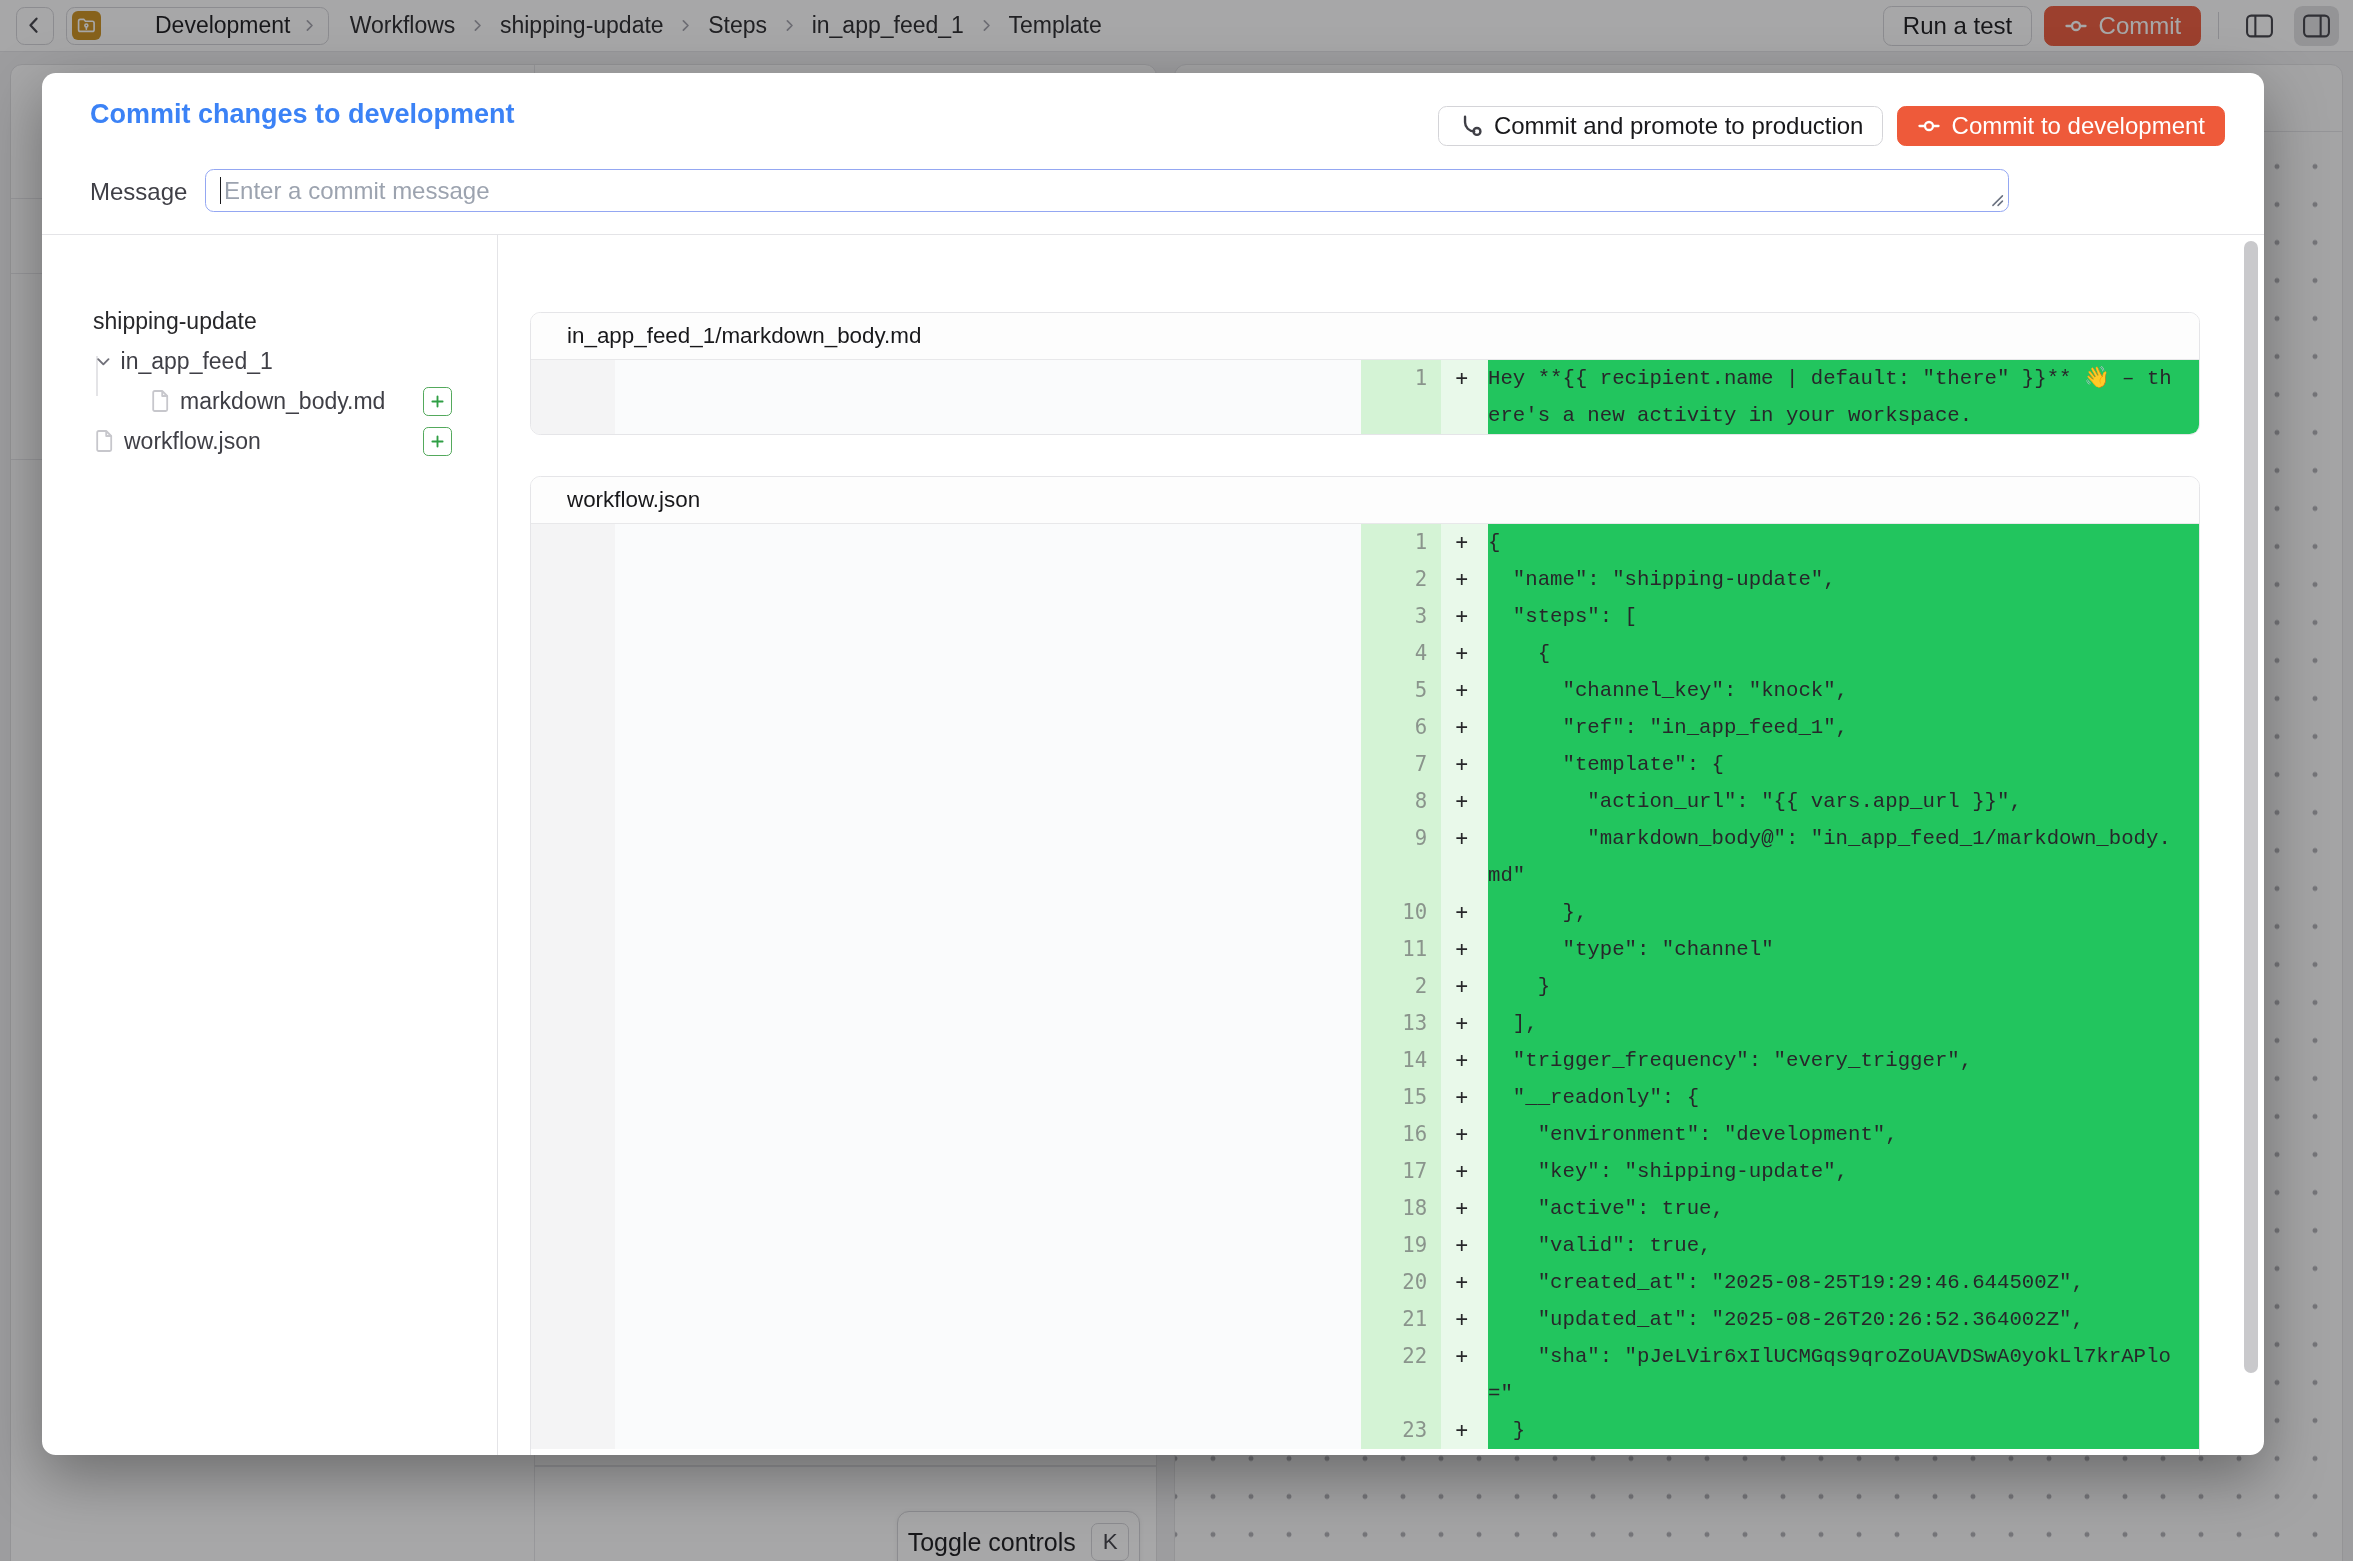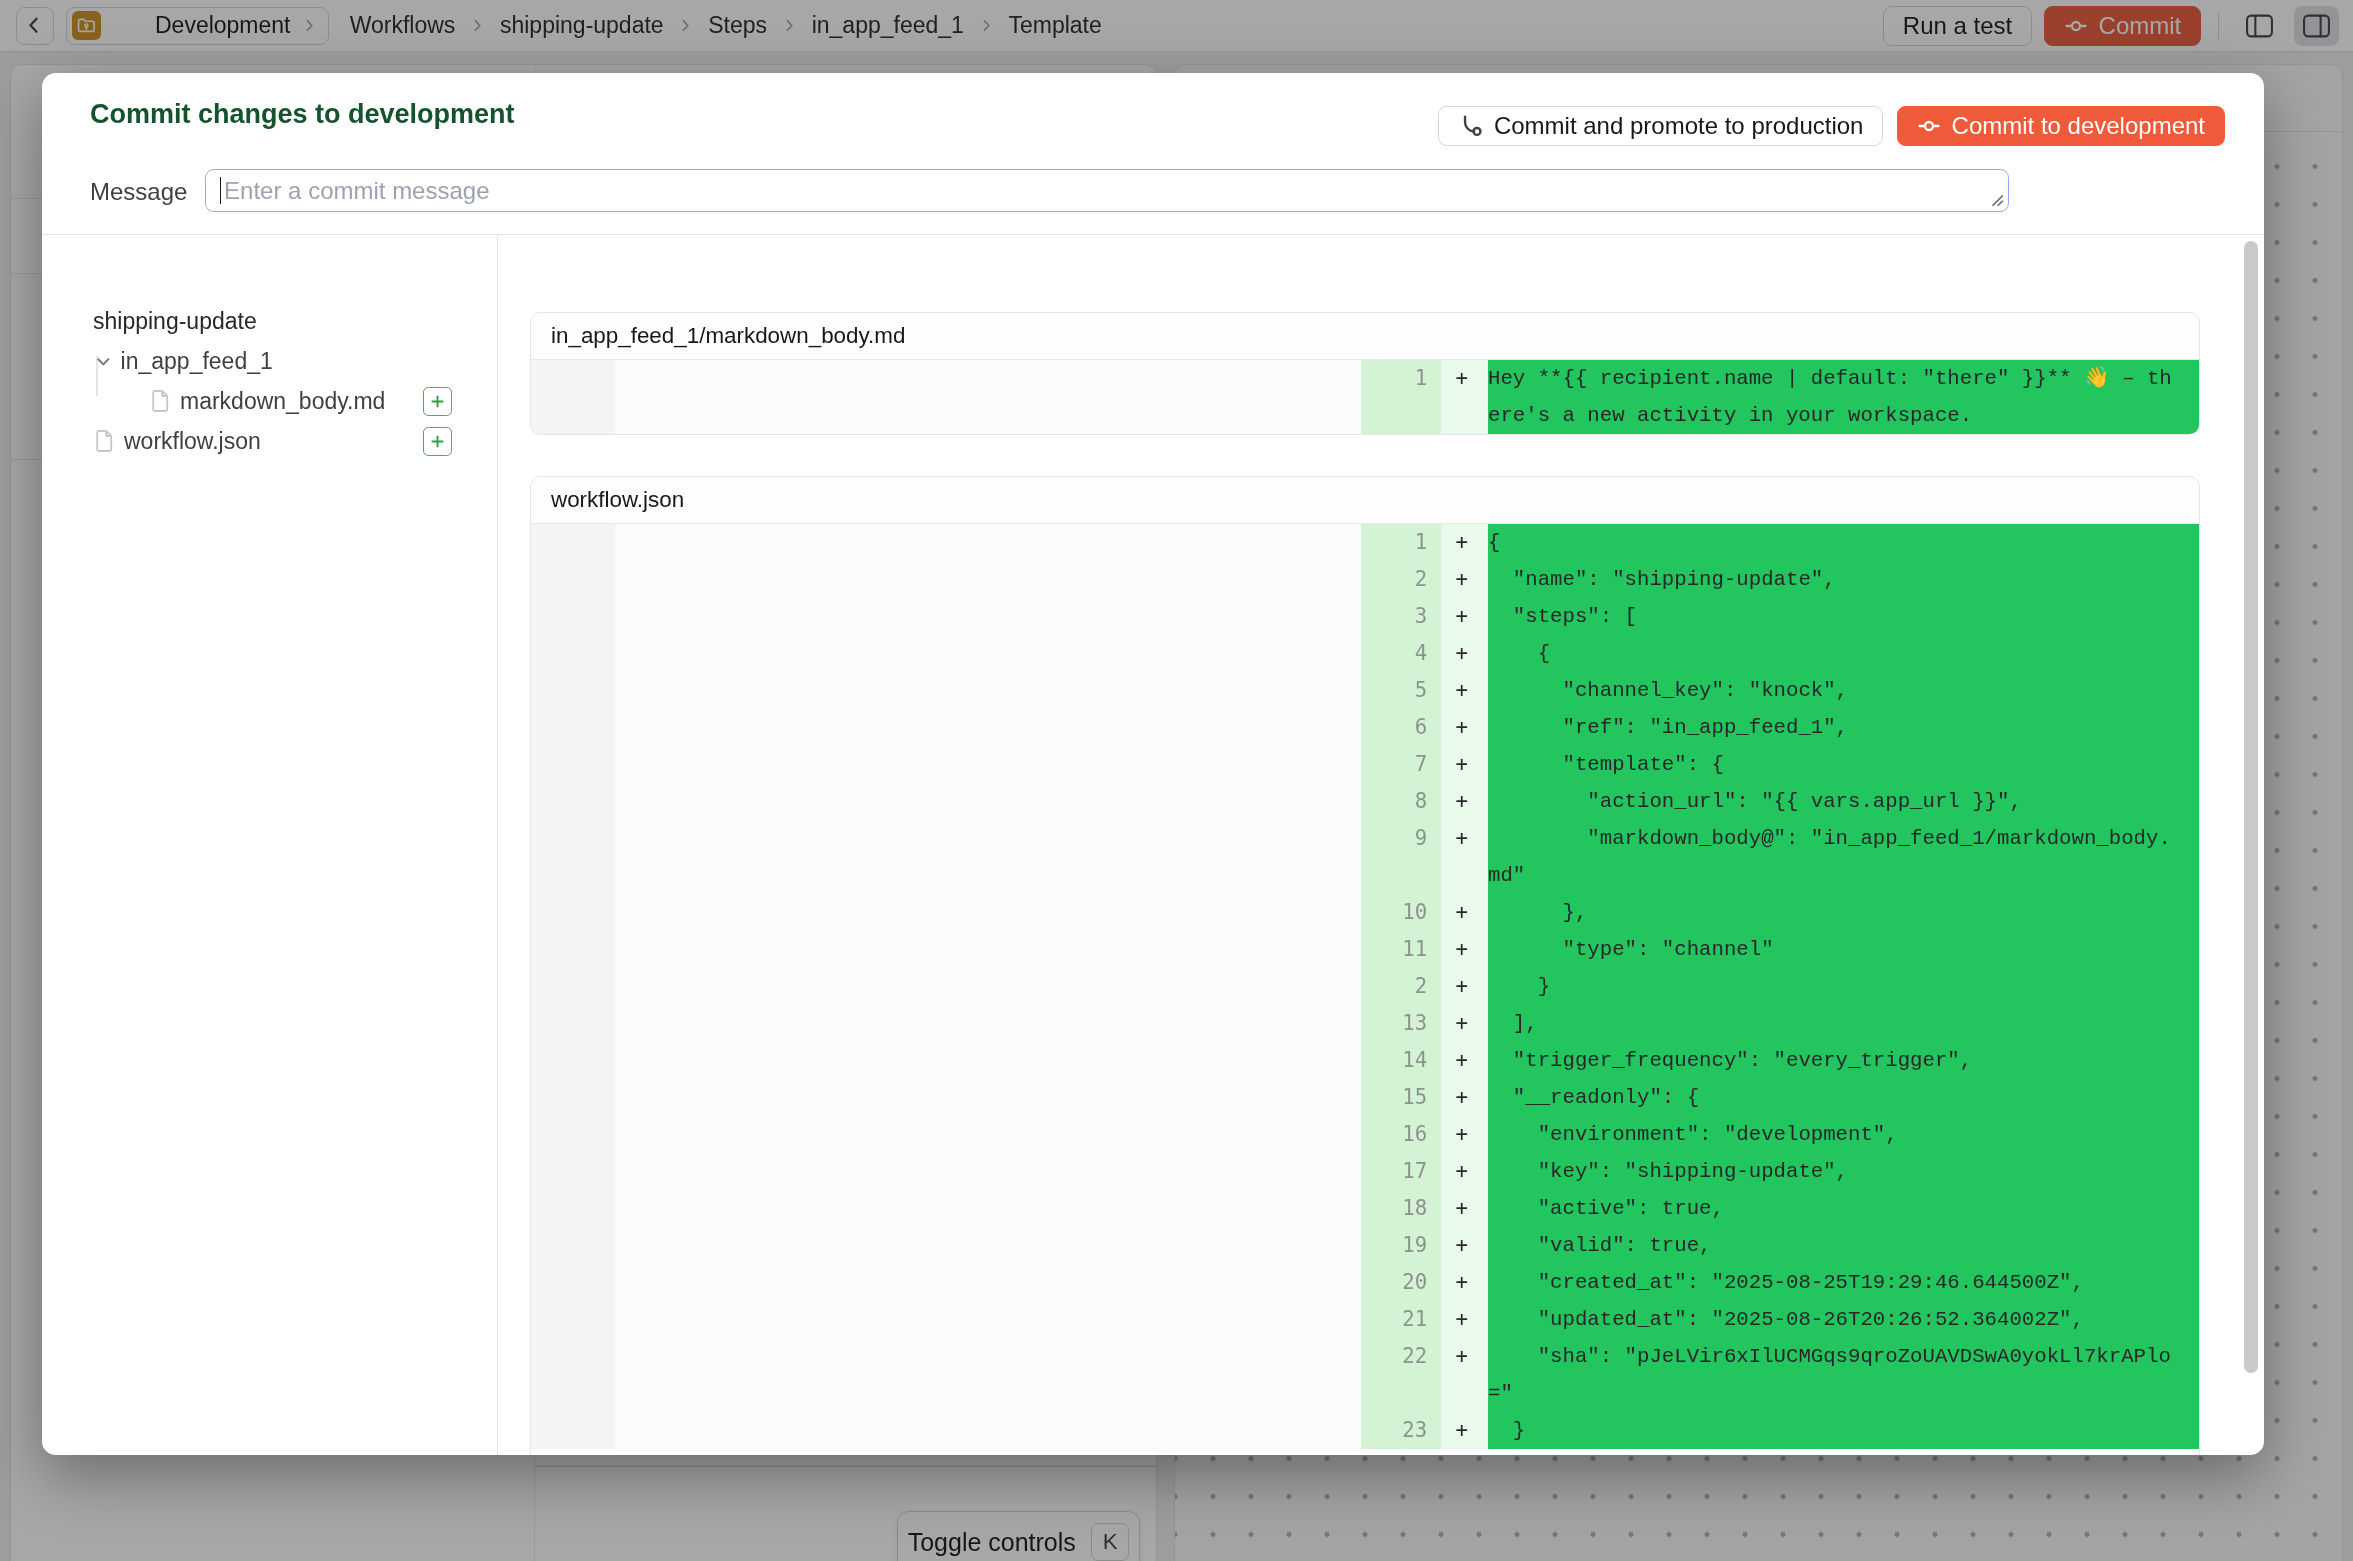--- a/index.html
+++ b/index.html
@@ -47,21 +47,21 @@
   .toggle-controls .txt { font-size:25px; color:#18181B; }
   .kbd { min-width:38px; height:38px; border:0.9px solid #D4D4D8; border-radius:6.9px; display:flex;
          align-items:center; justify-content:center; font-size:22.4px; color:#3F3F46; }
 
   .scrim { position:absolute; inset:0; background:rgba(24,24,27,0.38); }
 
   
   .modal { position:absolute; left:42px; top:73px; width:2222px; height:1382px; background:#FFFFFF;
            border-radius:13.8px; box-shadow:0 20.7px 60px rgba(0,0,0,.35); overflow:hidden; }
   .m-head { position:relative; height:162px; border-bottom:0.9px solid #E4E4E7; }
-  .m-title { position:absolute; left:48px; top:26px; font-size:27px; font-weight:700; color:#14532d; }
+  .m-title { position:absolute; left:48px; top:26px; font-size:27px; font-weight:700; color:#3b82f6; }
   .m-btns { position:absolute; top:33px; right:39px; display:flex; gap:13.8px;margin-left:32px; }
   .m-msg-label { position:absolute; left:48px; top:105px; font-size:24px; color:#3F3F46; }
   .m-textarea { position:absolute; left:163px; top:96px; width:1804px; height:43px; background:#fff;
                 border:1.7px solid #94A7F2; border-radius:8.6px; display:flex; align-items:center; padding:0 13.8px; }
   .caret { width:1.7px; height:27.5px; background:#18181B; margin-right:2.6px; }
   .placeholder { font-size:24px; color:#9CA3AF; }
   .resize-grip { position:absolute; right:3.4px; bottom:3.4px; }
 
   .m-body { position:absolute; left:0; top:162px; right:0; bottom:0; }
   .m-side { position:absolute; left:0; top:0; bottom:0; width:455px; }
@@ -71,21 +71,21 @@
   .trow .label { font-size:23px; color:#3F3F46; }
   .trow.root .label { color:#27272A; }
   .addbox { position:absolute; left:381px; width:29px; height:29px; border:1.7px solid #53A95C; border-radius:5.2px;
             display:flex; align-items:center; justify-content:center; }
   .tree-vline { position:absolute; left:54px; top:121px; width:1.7px; height:40px; background:#E4E4E7; }
 
   .m-content { position:absolute; left:455px; top:0; right:0; bottom:0; overflow:hidden; }
   .card { position:absolute; left:33px; width:1670px; border:0.9px solid #E5E5E8; border-radius:10.3px;
           overflow:hidden; background:#fff; }
   .card-head { height:47px; background:#FDFDFD; border-bottom:0.9px solid #E8E8EA; display:flex; align-items:center; }
-  .card-head .fname { font-size:22.4px; font-weight:500; color:#18181B; margin-left:20px; }
+  .card-head .fname { font-size:22.4px; font-weight:500; color:#18181B; margin-left:36px; }
   .diff-rows { }
   .drow { display:flex; align-items:stretch; }
   .c-oldgutter { width:84px; background:#F4F4F5; flex:none; }
   .c-oldbody   { width:746px; background:#FAFBFC; flex:none; }
   .c-num  { width:80px; background:#D4F3D5; flex:none; font-family:"DejaVu Sans Mono", monospace;
             font-size:20.7px; line-height:37px; color:#8A948C; text-align:right; padding-right:13.8px; }
   .c-plus { width:47px; background:#E9F9EA; flex:none; font-family:"DejaVu Sans Mono", monospace;
             font-size:20.7px; line-height:37px; color:#27272A; padding-left:14.6px; }
   .c-code { width:713px; background:#22c55e; flex:none; font-family:Liberation Mono, monospace;
             font-size:20.7px; line-height:37px; color:#27272A; white-space:pre-wrap; word-break:break-all;

